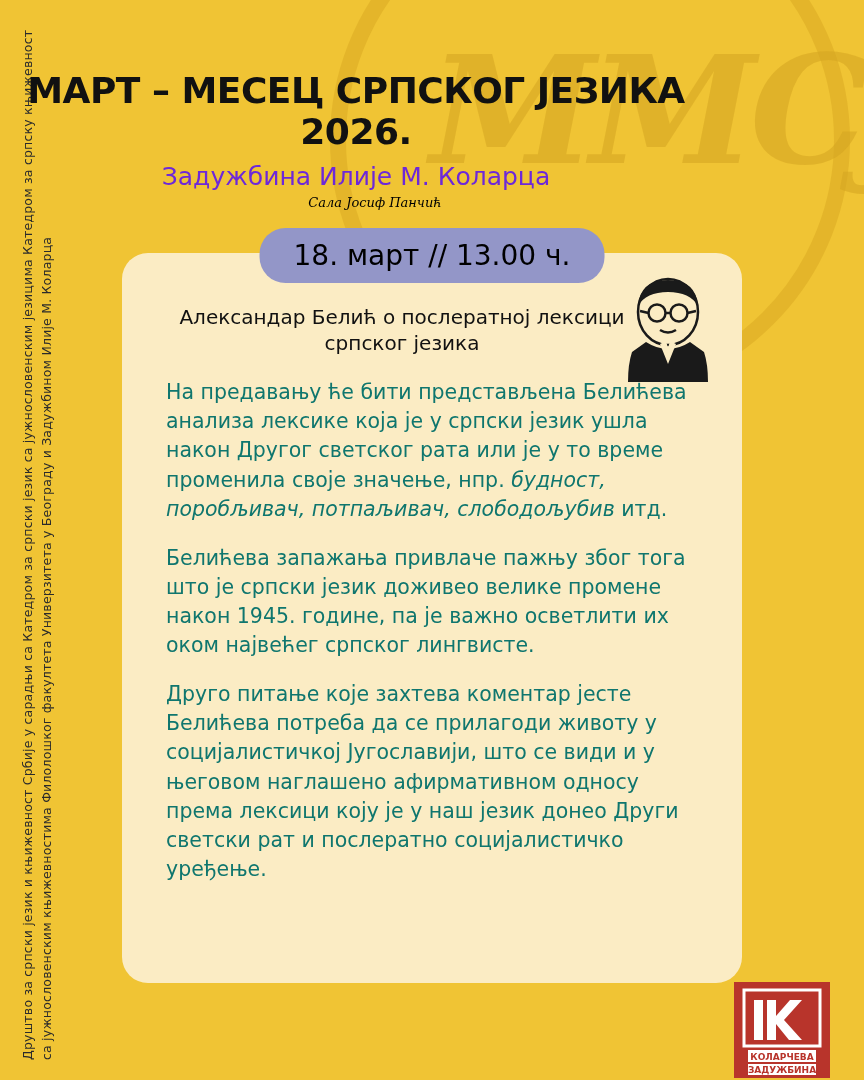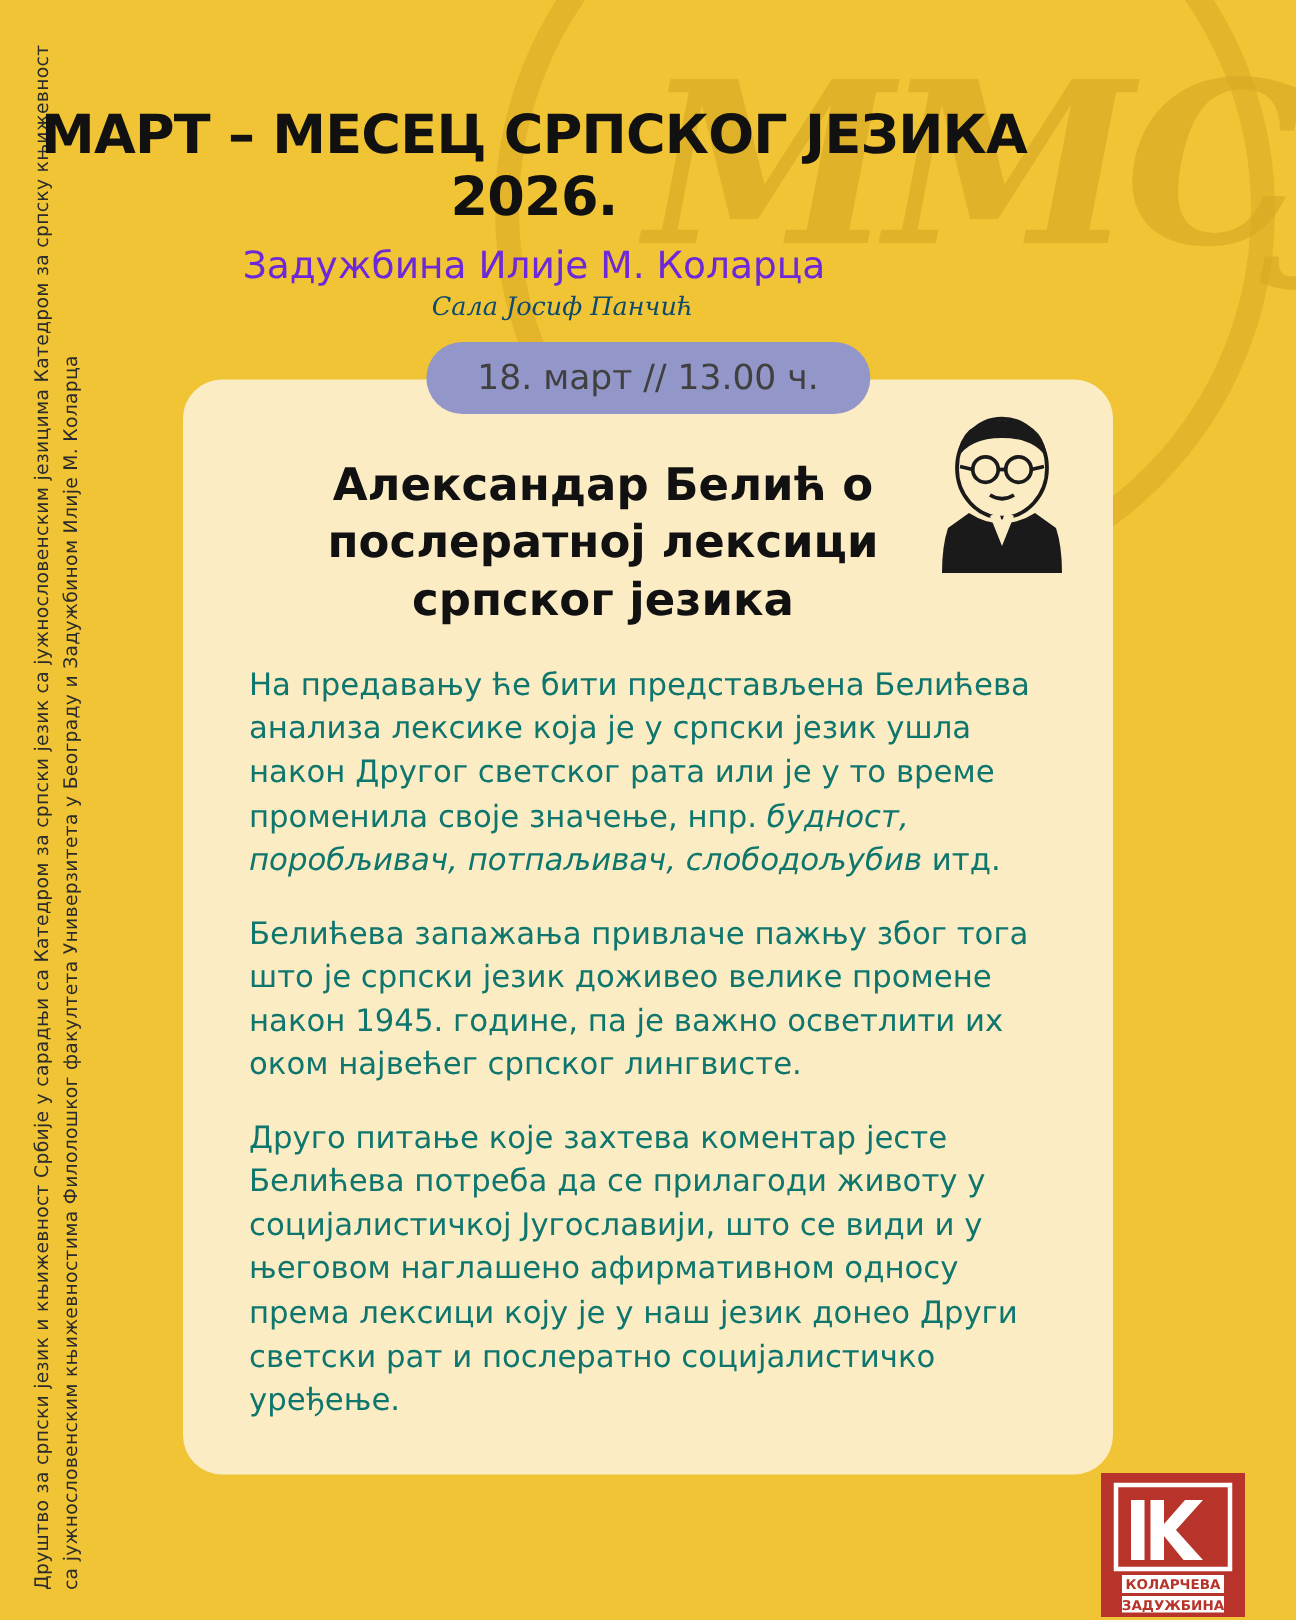--- a/index.html
+++ b/index.html
@@ -69,52 +69,52 @@
     letter-spacing: -0.5px;
   }
   #subtitle {
     margin-top: 10px;
     font-size: 25px;
     color: #6d28d9;
     font-weight: normal;
   }
   #subsubtitle {
     margin-top: 4px;
-    font-size: 17px;
-    color: #0c4a6e;
+    font-size: 13px;
+    color: #000000;
     font-style: italic;
     font-family: "DejaVu Serif", serif;
     margin-left: 38px;
   }
   
   #date-pill {
     position: absolute;
     top: 228px; left: 50%;
     transform: translateX(-50%);
     background: #9396C8;
-    color: #404040;
-    font-size: 23px;
+    color: #000000;
+    font-size: 28px;
     padding: 11px 34px;
     border-radius: 26px;
     z-index: 5;
     white-space: nowrap;
   }
   
   #card {
     position: absolute;
     top: 253px; left: 122px;
     width: 620px; height: 730px;
     background: #FBECC4;
     border-radius: 26px;
     padding: 52px 44px 30px 44px;
     z-index: 4;
   }
   #lecture-title {
-    font-size: 30px;
-    font-weight: bold;
+    font-size: 20px;
+    font-weight: normal;
     color: #111;
     text-align: center;
     line-height: 1.28;
     padding: 0 60px 0 0;
   }
   #author {
     margin-top: 16px;
     text-align: center;
     font-size: 18px;
     color: #3a3a3a;

